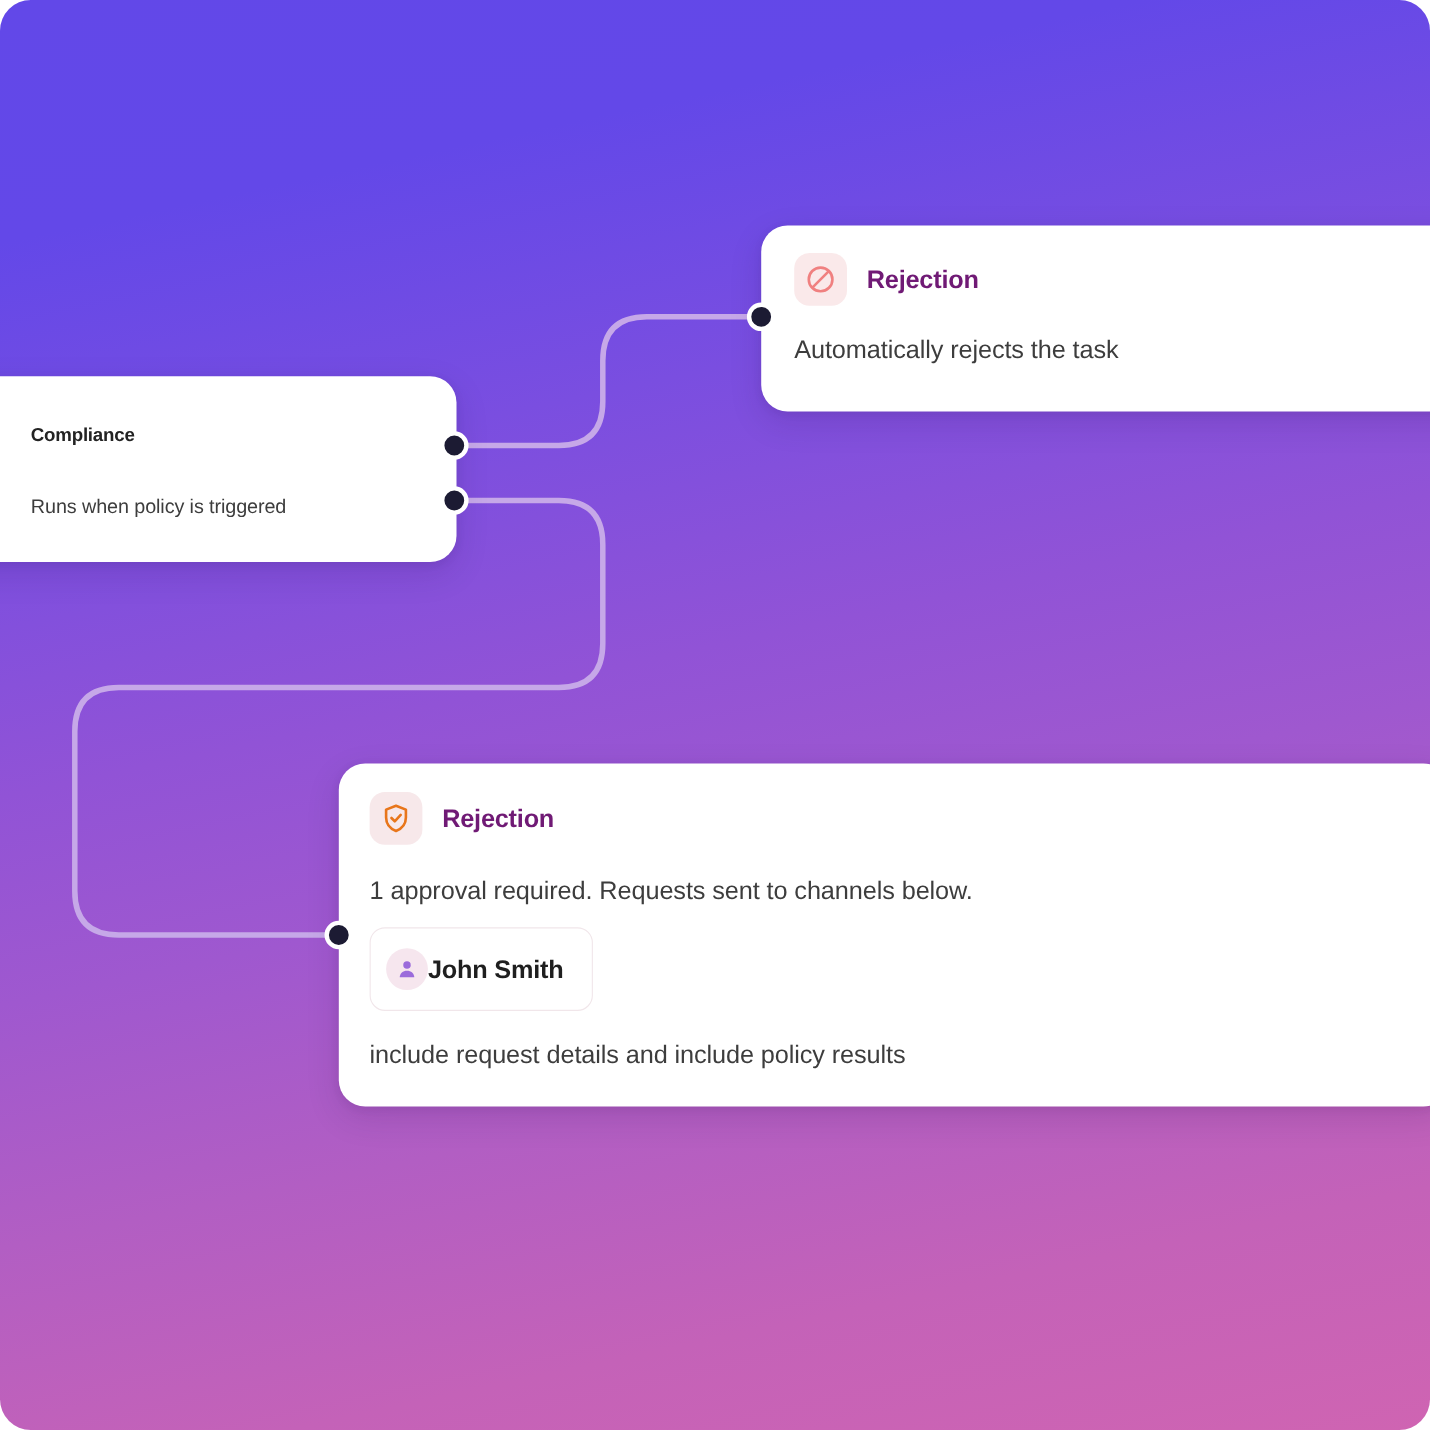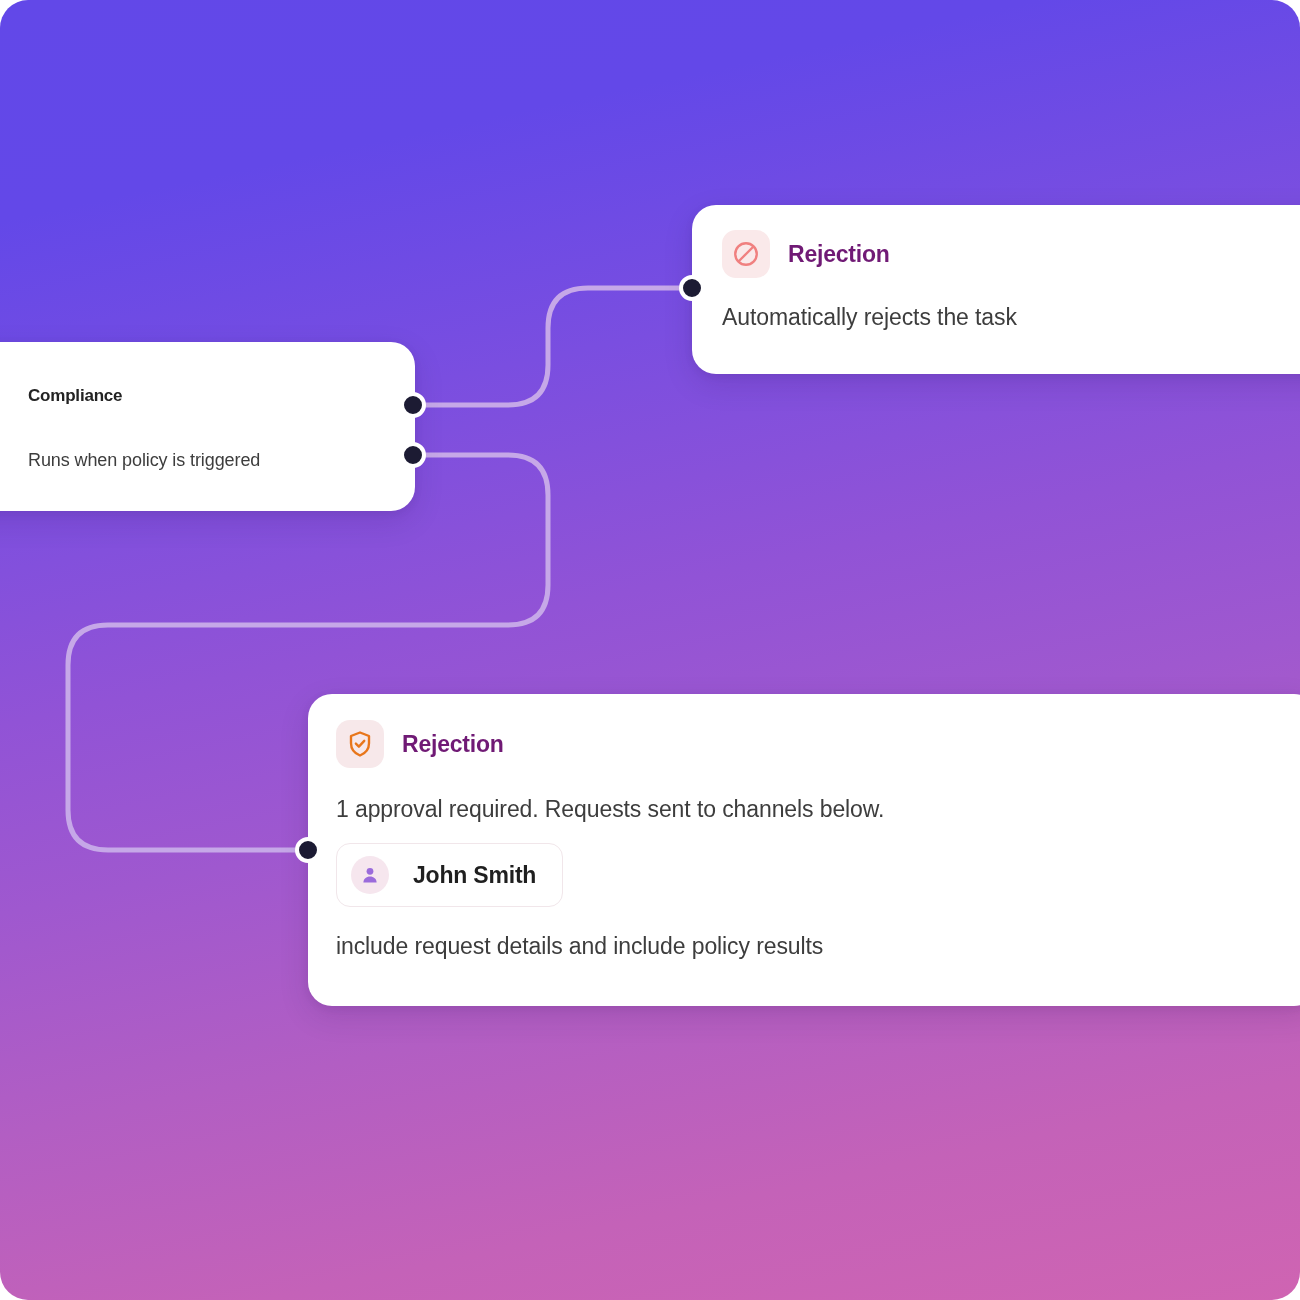--- a/index.html
+++ b/index.html
@@ -145,22 +145,22 @@
     font-size: 23px;
     color: #3d3d3d;
     white-space: nowrap;
     letter-spacing: -0.1px;
   }
 
   .person-chip {
     margin-top: 20px;
     display: inline-flex;
     align-items: center;
-    gap: 24px;
-    height: 64px;
+    gap: 0;
+    height: 76px;
     padding: 0 26px 0 14px;
     border: 1px solid #f1e6ea;
     border-radius: 14px;
     background: #ffffff;
     box-sizing: border-box;
   }
   .avatar {
     width: 38px;
     height: 38px;
     border-radius: 50%;

